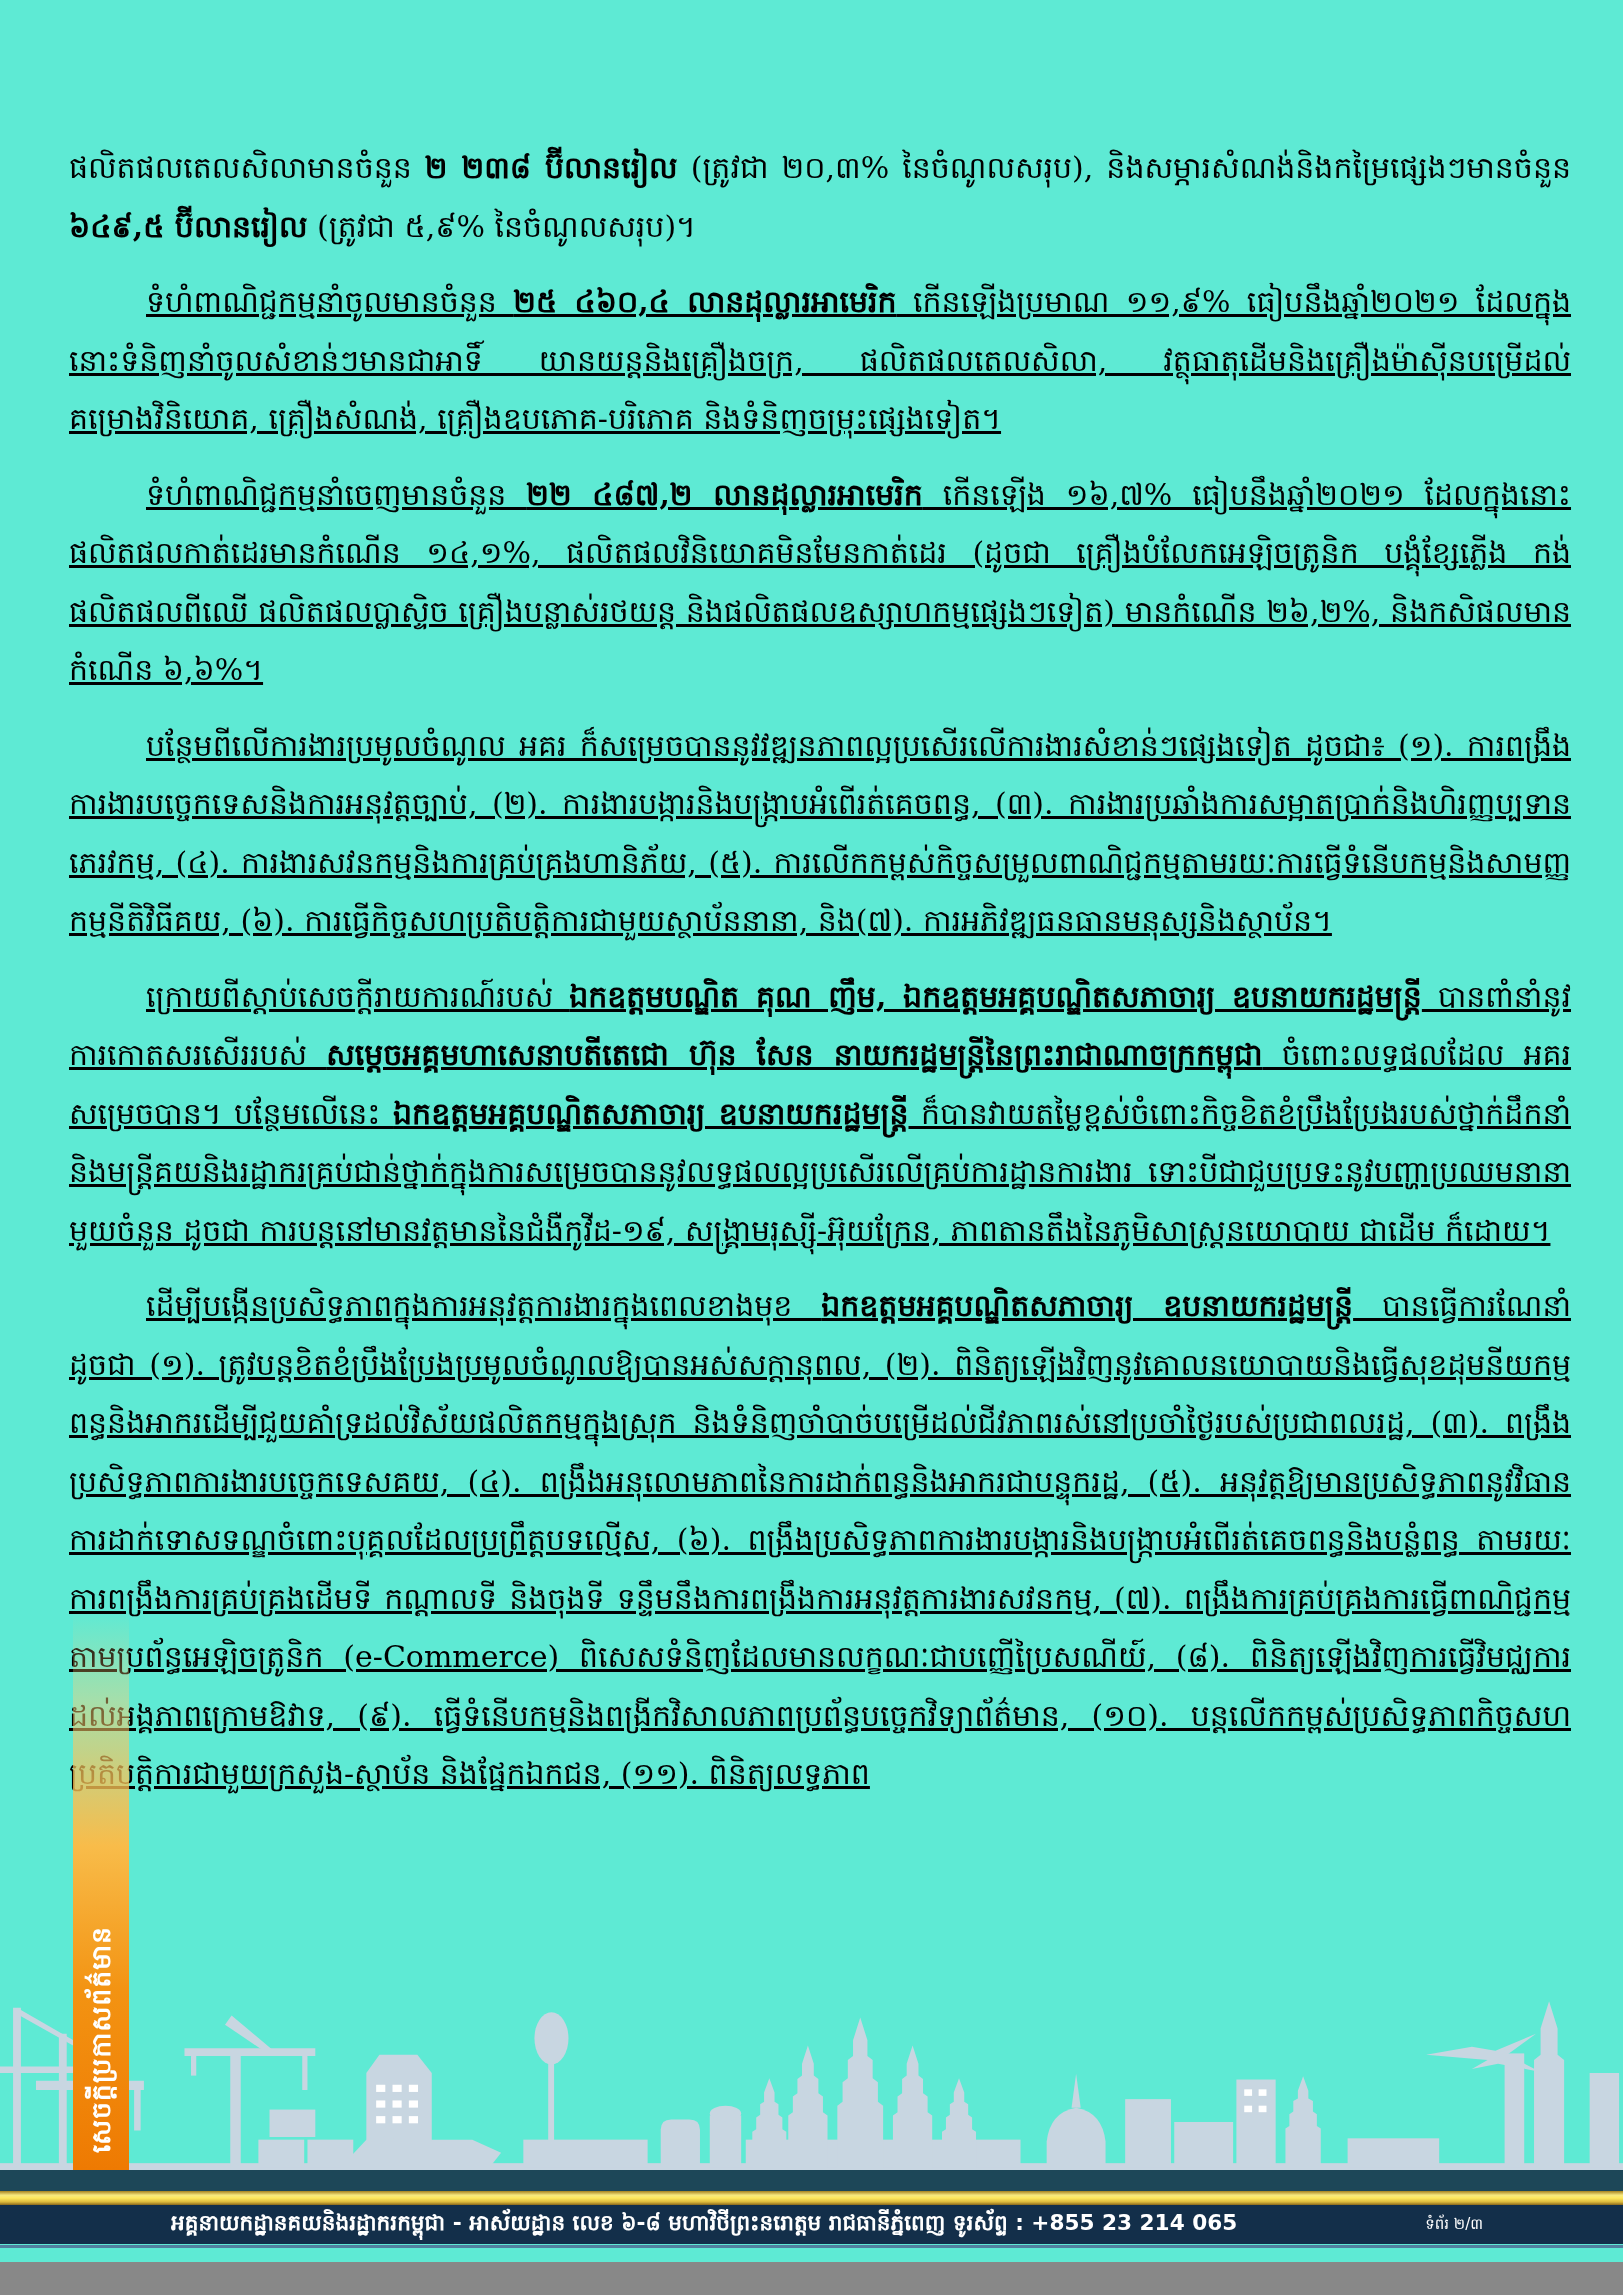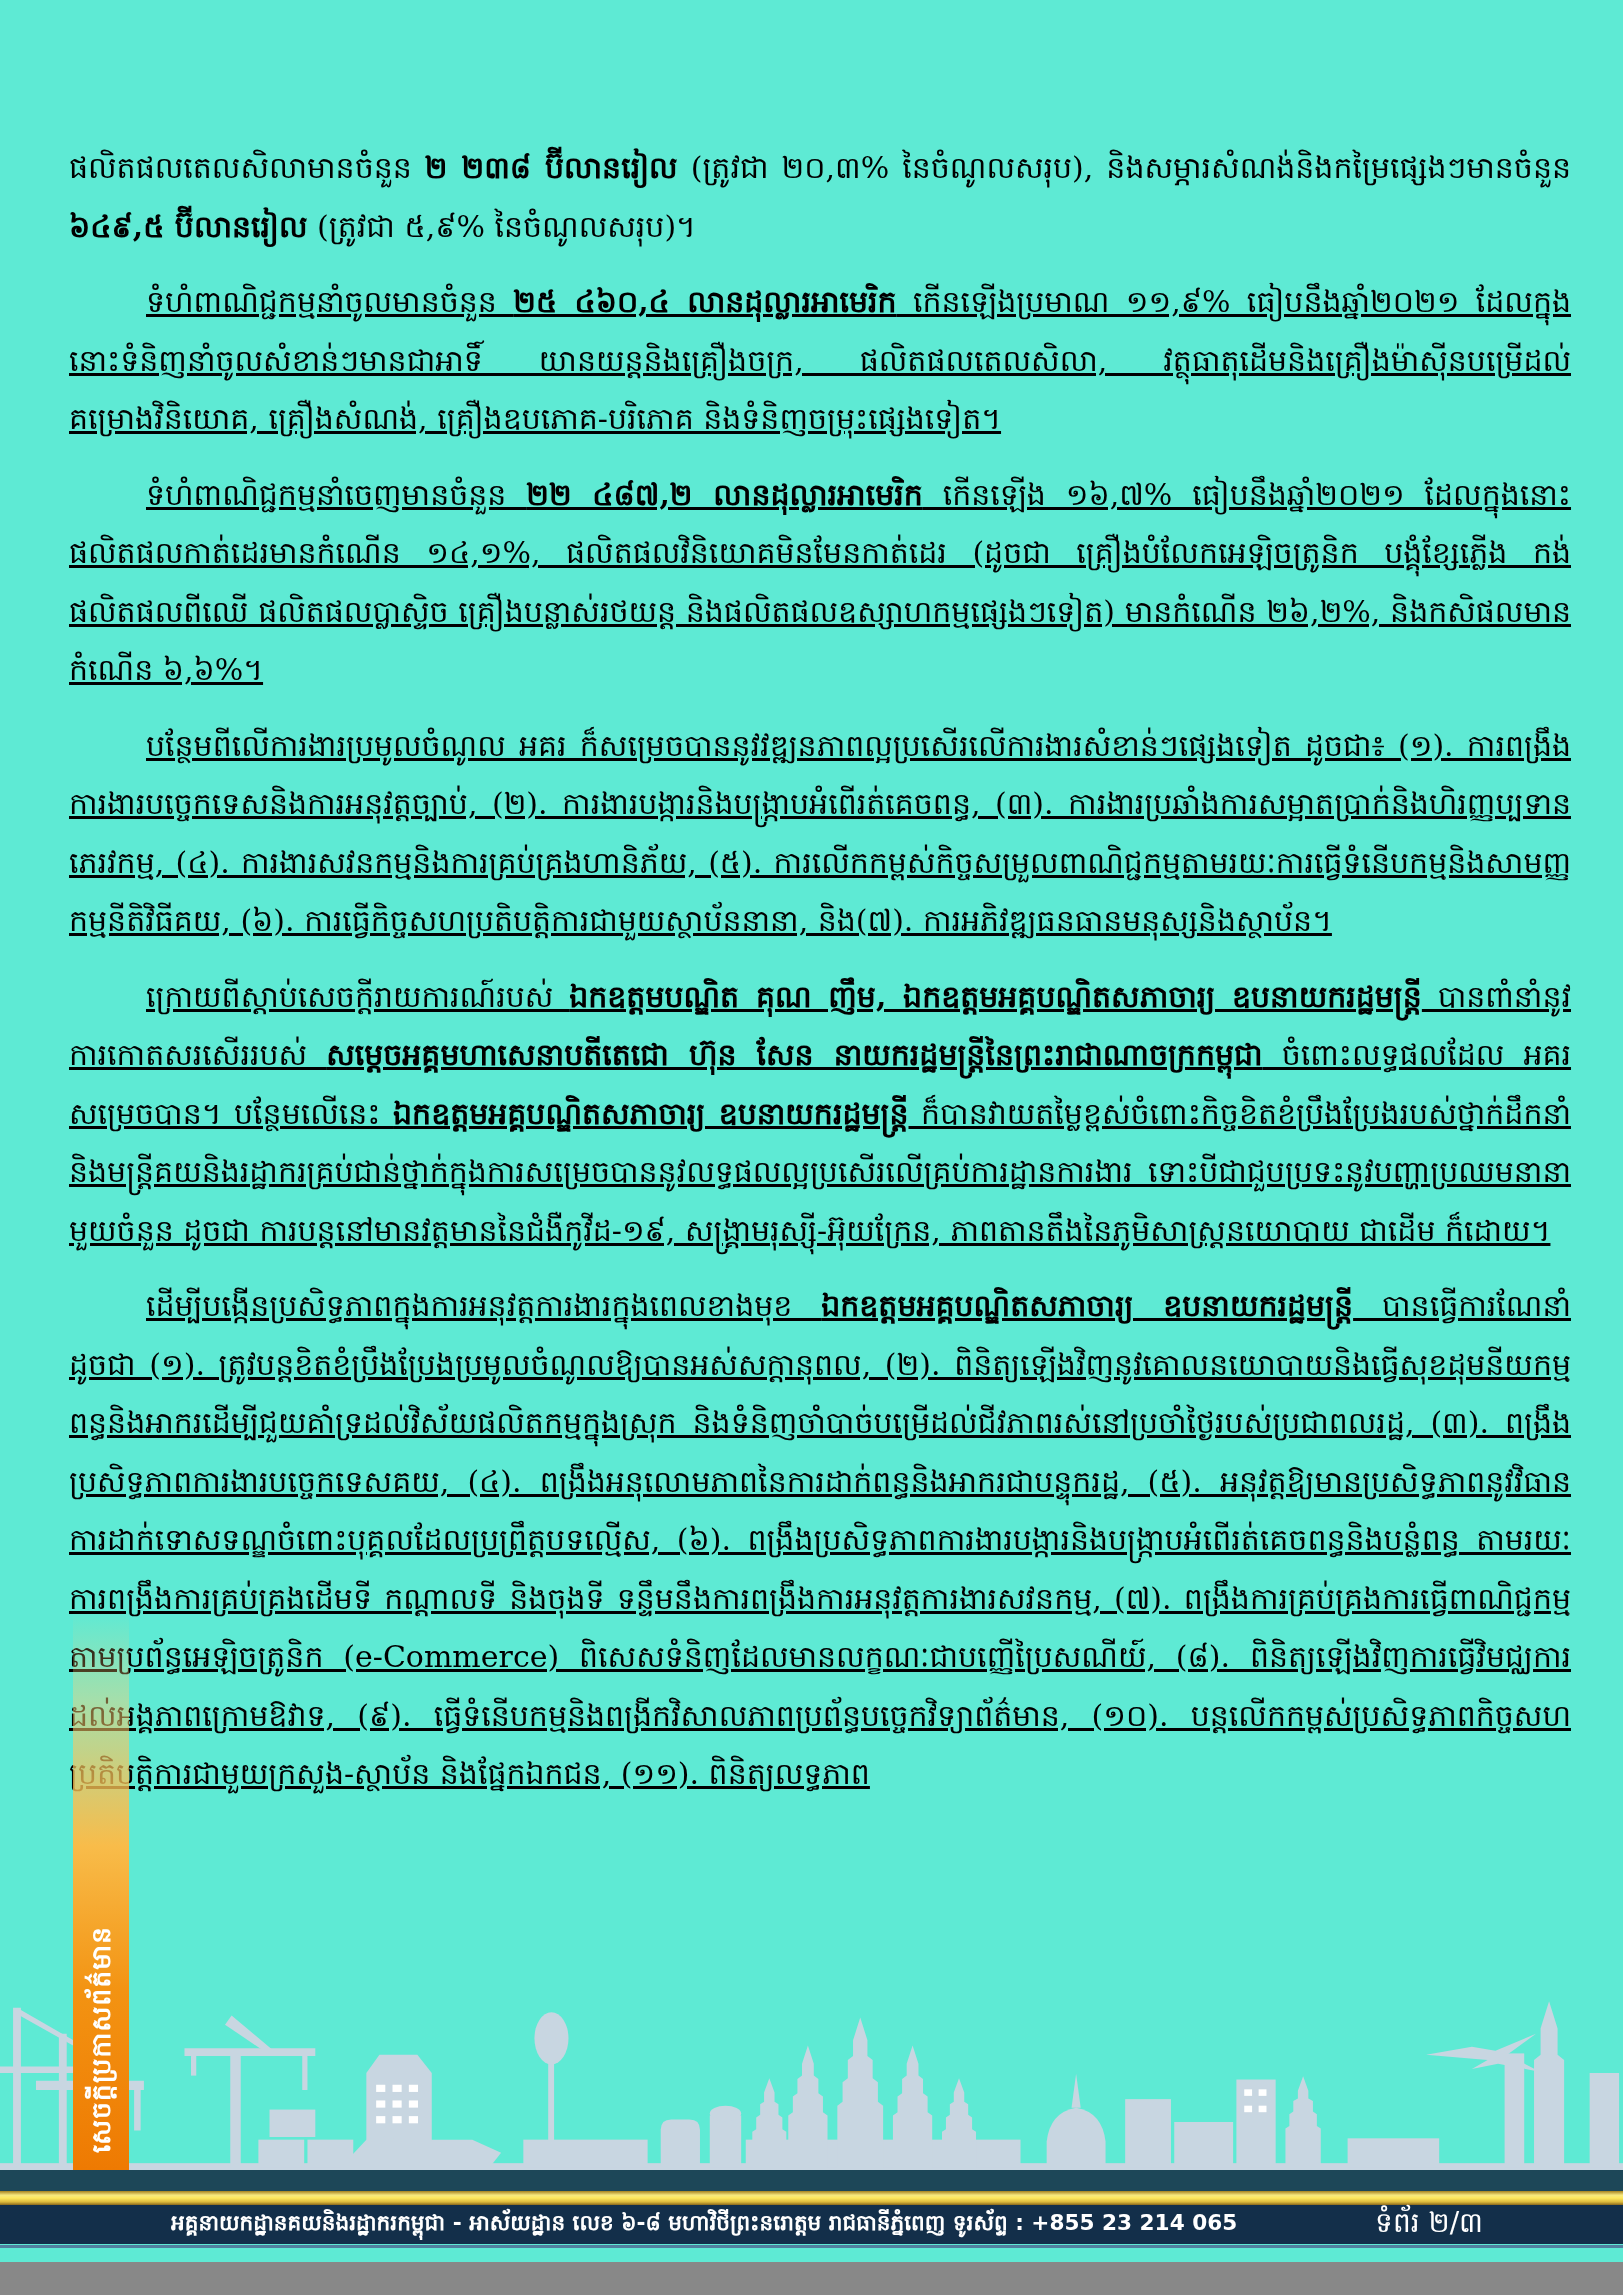--- a/index.html
+++ b/index.html
@@ -53,21 +53,21 @@
     position:absolute;left:0;top:35px;width:100%;height:39px;background:#132f4a;
     display:flex;align-items:center;
     font-family:"DejaVu Sans","Liberation Sans",sans-serif;
     padding-left:24px;
   }
   .footer-text{
     margin-left:147px;color:#ffffff;font-size:21.6px;font-weight:bold;white-space:nowrap;
   }
   .footer-page{
     position:absolute;right:164px;top:50%;transform:translateY(-50%);
-    color:#ffffff;font-size:28px;
+    color:#ffffff;font-size:15px;
   }
   .footer-edge{position:absolute;left:0;top:75px;width:100%;height:3.3px;background:#51809f;}
 </style>
 </head>
 <body>
 
 <div class="page">
 
   <div class="body-text">
       <p class="para"><span>ផលិតផលតេលសិលាមានចំនួន </span><span class="bold">២ ២៣៨ ប៊ីលានរៀល</span><span> (ត្រូវជា ២០,៣% នៃចំណូលសរុប), និងសម្ភារសំណង់និងកម្រៃផ្សេងៗមានចំនួន </span><span class="bold">៦៤៩,៥ ប៊ីលានរៀល</span><span> (ត្រូវជា ៥,៩% នៃចំណូលសរុប)។</span></p>

